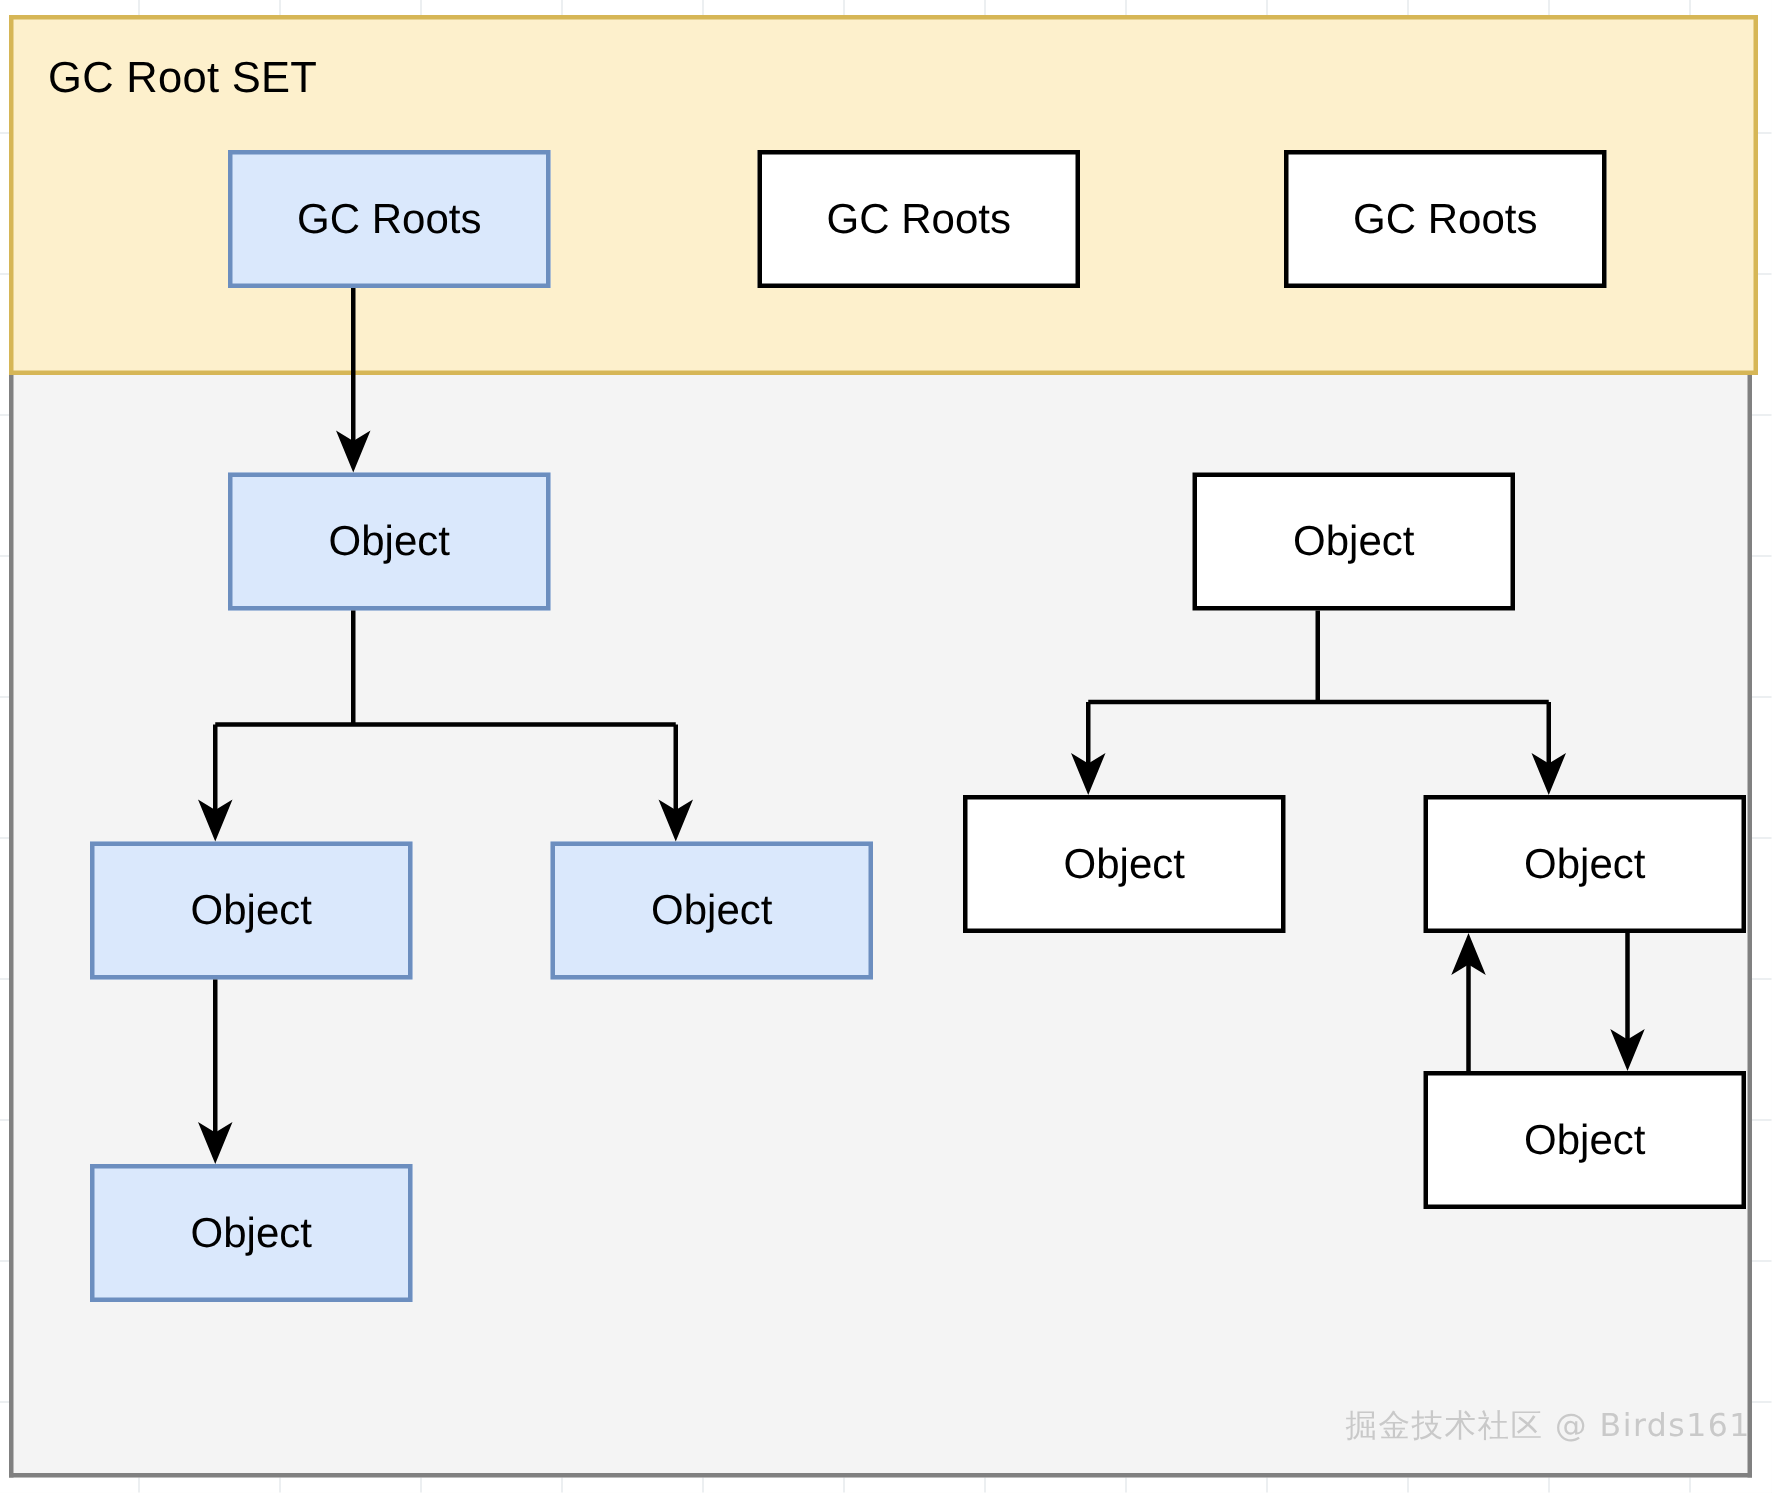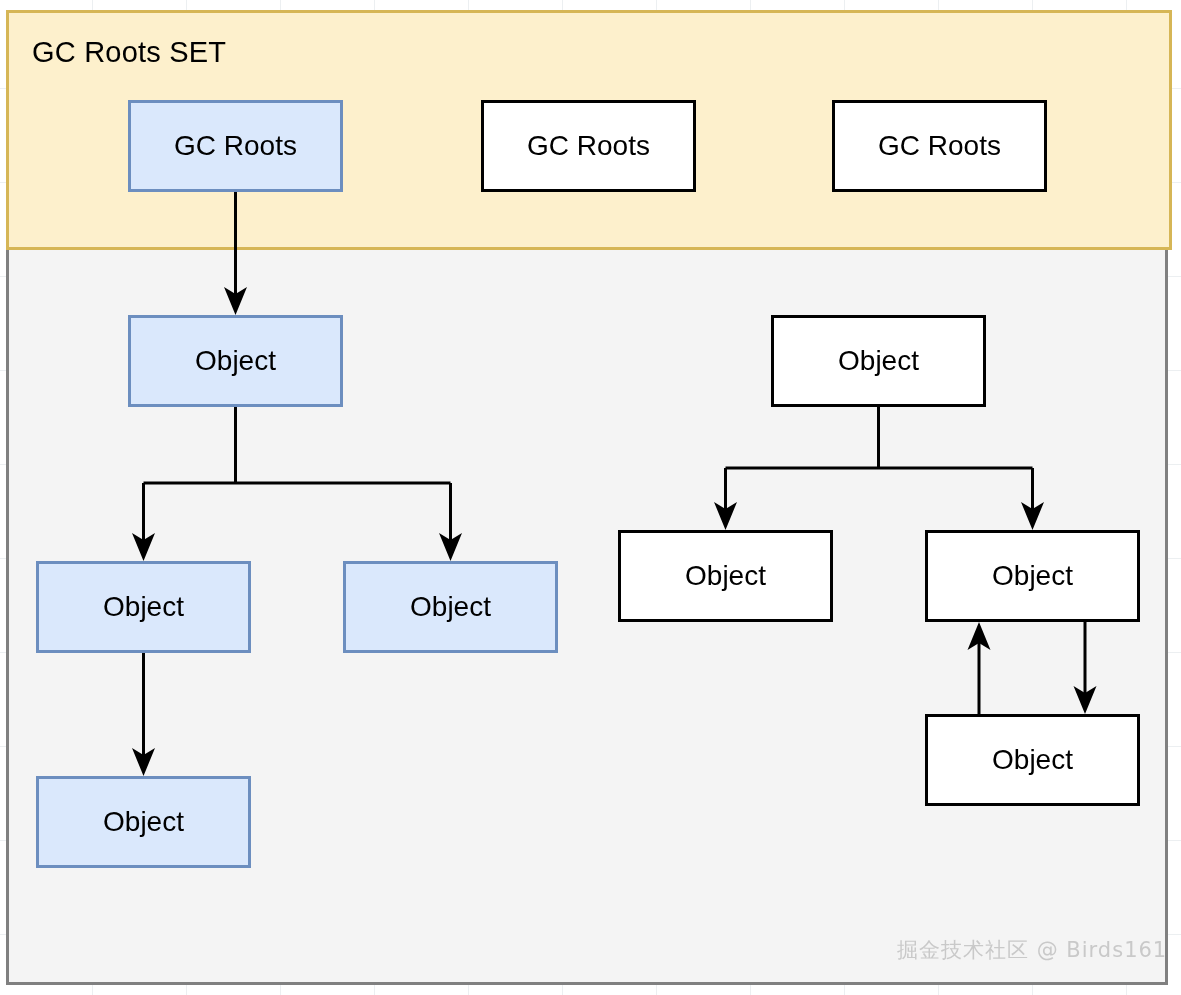--- a/index.html
+++ b/index.html
@@ -62,20 +62,21 @@
   
   .node {
     position: absolute;
     box-sizing: border-box;
     display: flex;
     align-items: center;
     justify-content: center;
     font-size: 28px;
     color: #000000;
     white-space: nowrap;
+    margin-left: 24px;
   }
   .node.blue {
     background: #dae8fc;
     border: 3px solid #6c8ebf;
   }
   .node.white {
     background: #ffffff;
     border: 3px solid #000000;
   }
 
@@ -100,21 +101,21 @@
     letter-spacing: 1px;
     margin-left: 42px;
   }
 </style>
 </head>
 <body>
 
 <div id="canvas">
 
   <div class="panel" id="gcroot-panel"></div>
-  <div id="panel-title">GC Roots SET</div>
+  <div id="panel-title">GC Root SET</div>
 
   <div class="panel" id="heap-panel"></div>
 
   <div class="node blue" style="left:128px; top:100px; width:215px; height:92px;">
     <span>GC Roots</span>
   </div>
   <div class="node white" style="left:481px; top:100px; width:215px; height:92px;">
     <span>GC Roots</span>
   </div>
   <div class="node white" style="left:832px; top:100px; width:215px; height:92px;">

